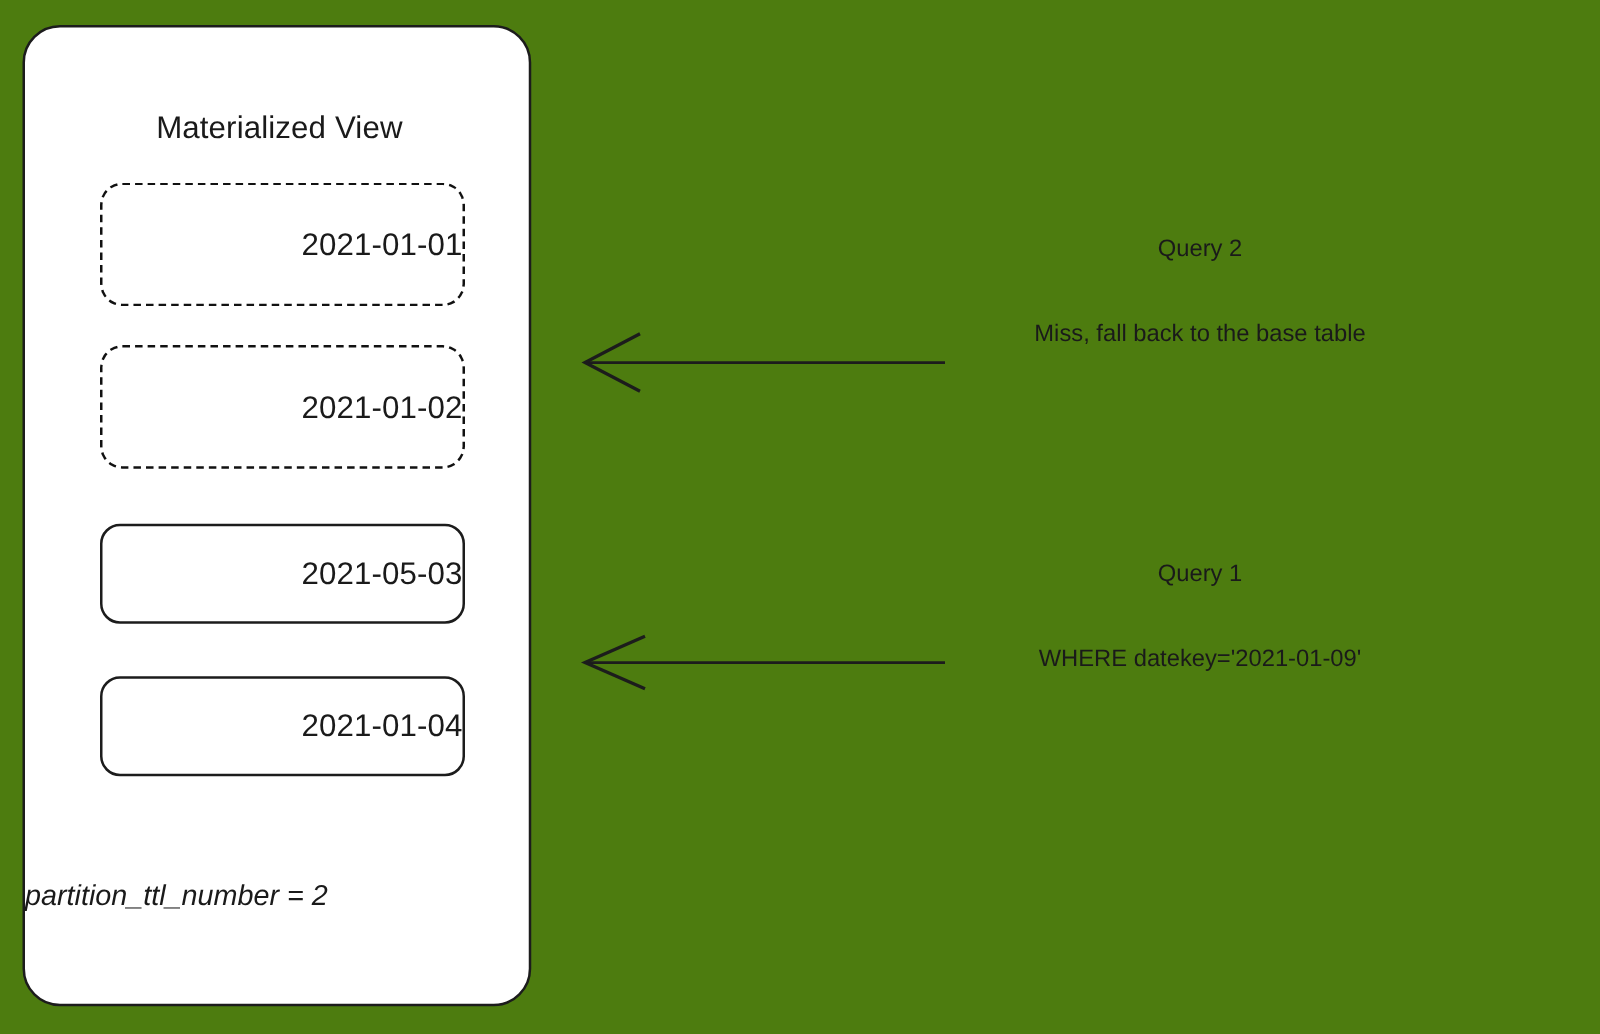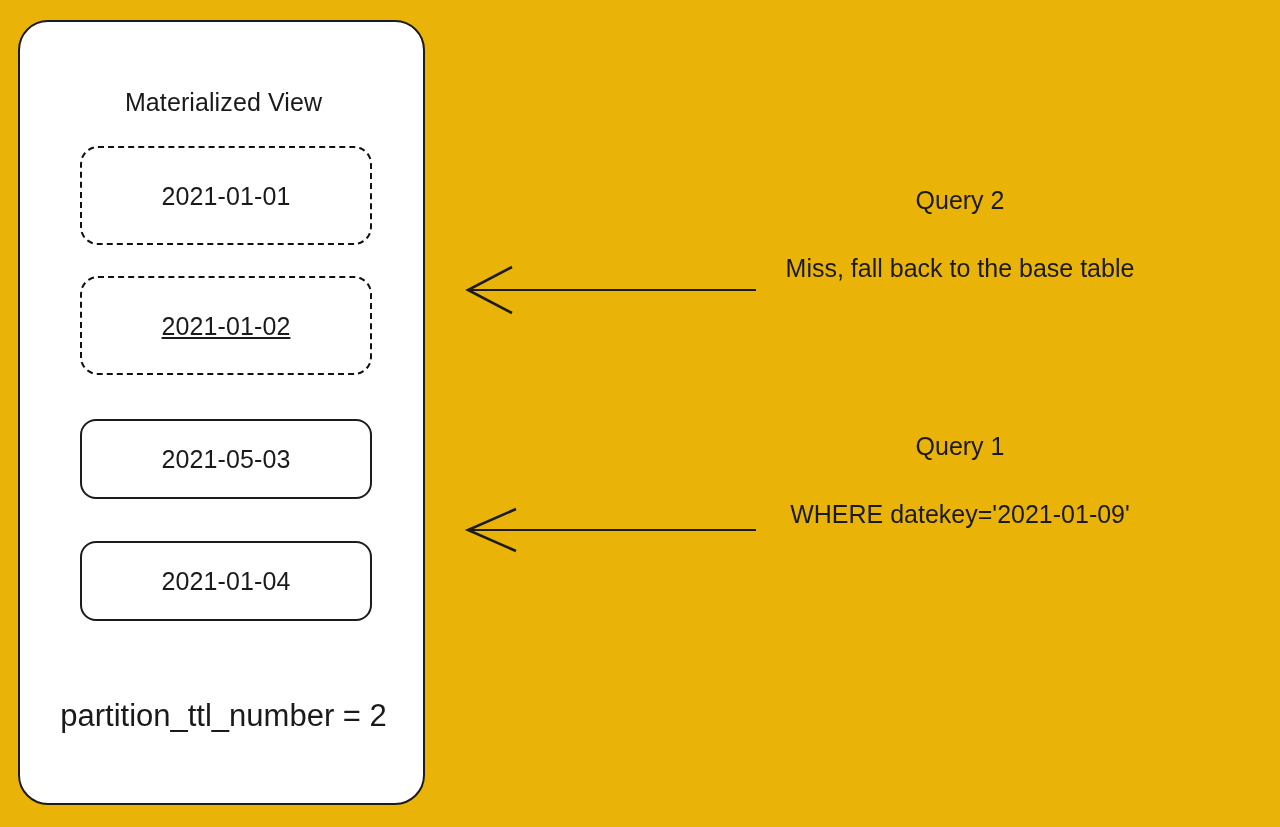--- a/index.html
+++ b/index.html
@@ -9,21 +9,21 @@
   }
   body {
     font-family: "Liberation Sans", sans-serif;
     color: #1a1a1a;
     -webkit-font-smoothing: antialiased;
   }
   #canvas {
     position: relative;
     width: 1280px;
     height: 827px;
-    background: #eab308;
+    background: #4d7c0f;
     overflow: hidden;
   }
 
   
   .mv-container {
     position: absolute;
     left: 18px;
     top: 20px;
     width: 407px;
     height: 785px;
@@ -50,53 +50,53 @@
   .partition {
     position: absolute;
     left: 60px;
     width: 292px;
     height: 80px;
     box-sizing: border-box;
     border-radius: 16px;
     background: #ffffff;
     display: flex;
     align-items: center;
-    justify-content: center;
+    justify-content: flex-end;
   }
   .partition .plabel {
     font-size: 25px;
     line-height: 30px;
     color: #1a1a1a;
     white-space: nowrap;
     letter-spacing: 0.1px;
   }
   .partition.evicted {
     border: 2.6px dashed #111111;
     height: 99px;
     border-radius: 18px;
   }
   .partition.present {
     border: 2.2px solid #1c1c1c;
   }
 
   .p0 { top: 124px; }
-  .p1 { top: 254px; text-decoration: underline; }
+  .p1 { top: 254px; }
   .p2 { top: 397px; }
   .p3 { top: 519px; }
 
   .mv-ttl {
     position: absolute;
     left: 0;
     top: 678px;
     width: 407px;
-    text-align: center;
-    font-size: 31px;
+    font-size: 23px;
     line-height: 32px;
     color: #1a1a1a;
     white-space: nowrap;
+    font-style: italic;
   }
 
   
   .arrow-svg {
     position: absolute;
     overflow: visible;
   }
   .arrow-line {
     stroke: #1c1c1c;
     stroke-width: 2.2;
@@ -109,36 +109,36 @@
     stroke-linecap: butt;
   }
 
   
   .query-block {
     position: absolute;
     text-align: center;
     white-space: nowrap;
   }
   .query-line {
-    font-size: 25px;
+    font-size: 19px;
     line-height: 30px;
     color: #1a1a1a;
     white-space: nowrap;
   }
   .query-line.title { margin-bottom: 38px; }
   .query-line.where { margin-bottom: 38px; }
 
   #query2-block {
     left: 640px;
     top: 185px;
     width: 640px;
   }
   #query1-block {
     left: 640px;
-    top: 431px;
+    top: 445px;
     width: 640px;
   }
 </style>
 </head>
 <body>
 
 <div id="canvas">
 
   <div class="mv-container">
 

